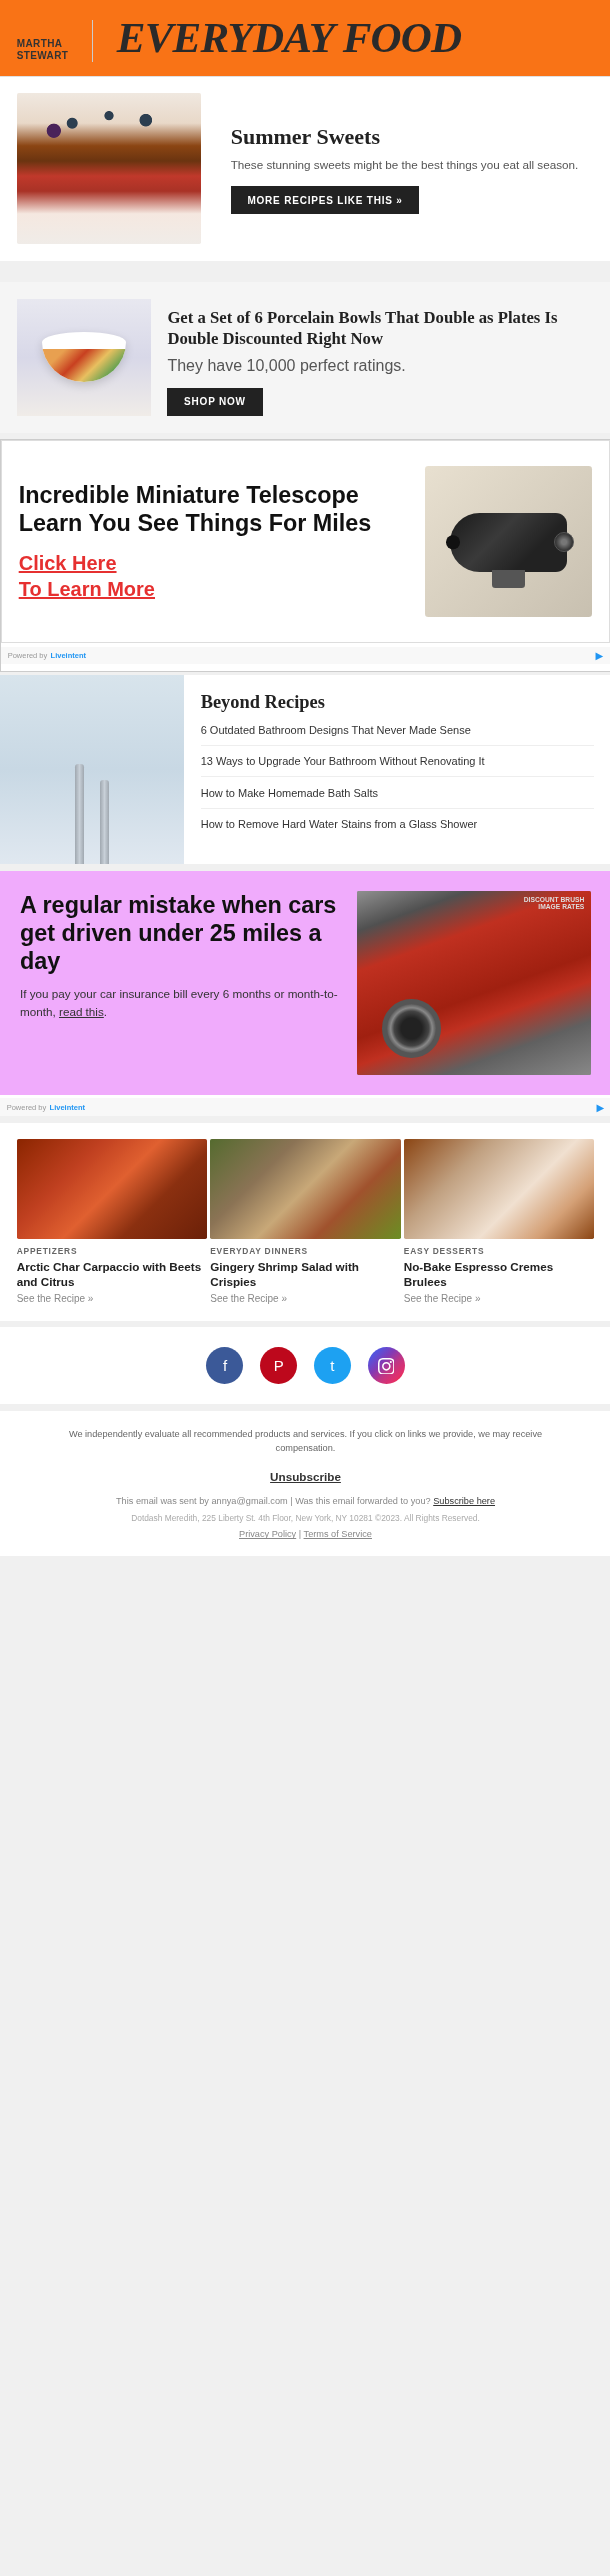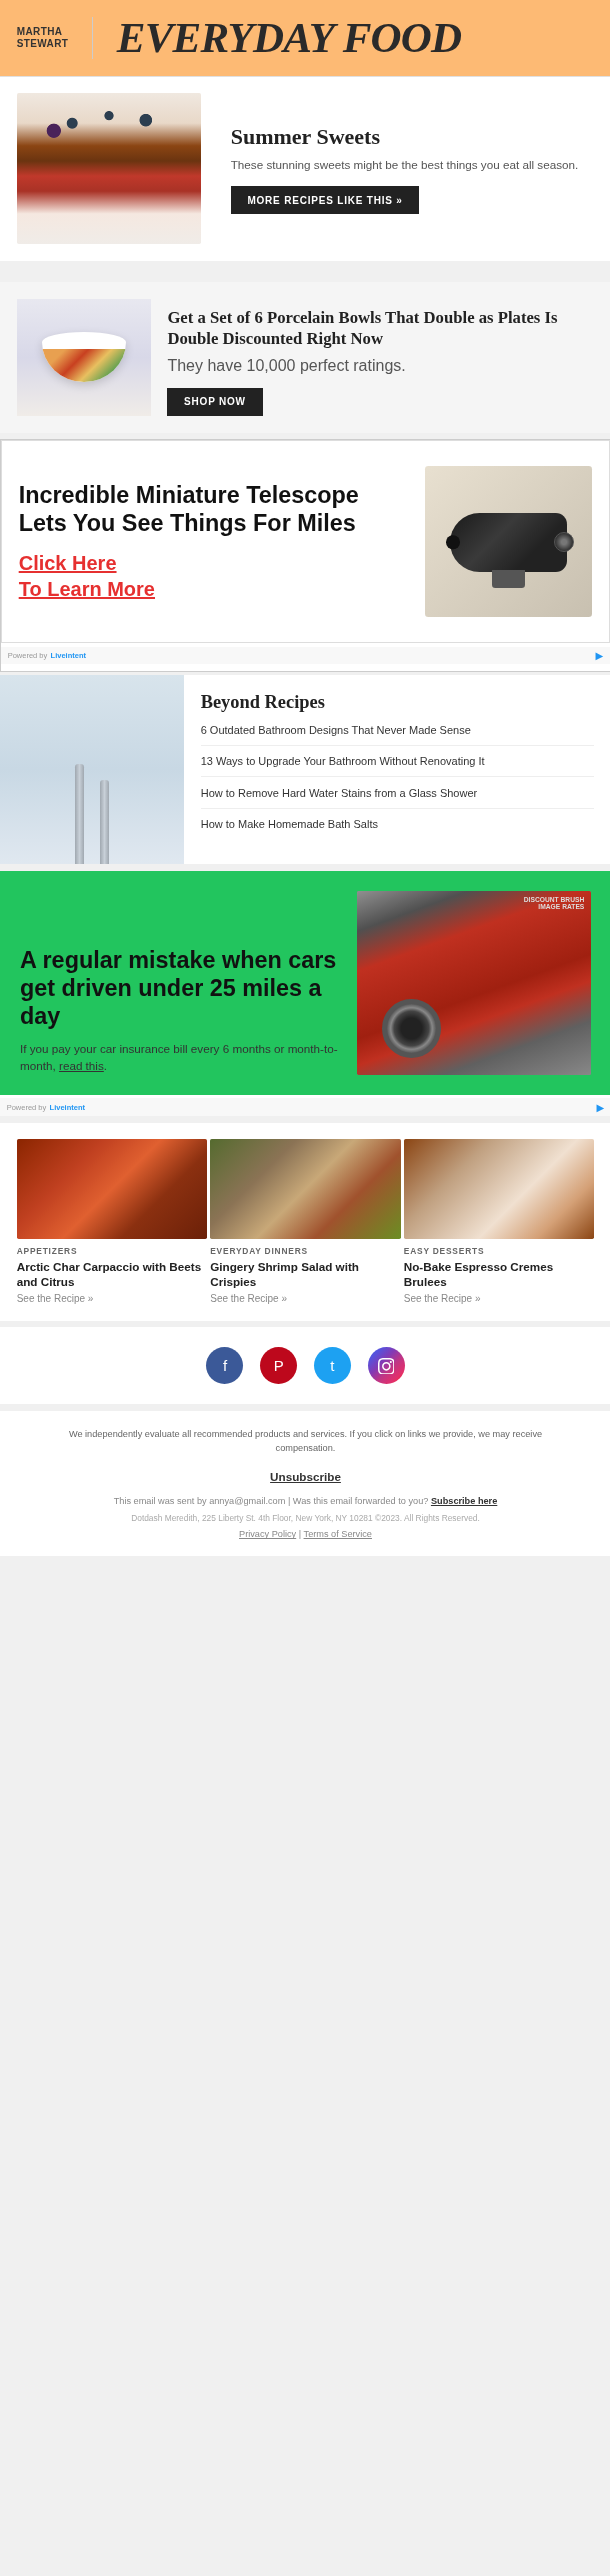--- a/index.html
+++ b/index.html
@@ -5,23 +5,23 @@
     * { box-sizing: border-box; margin: 0; padding: 0; }
     body {
       font-family: Arial, Helvetica, sans-serif;
       background: #f0f0f0;
       width: 611px;
       margin: 0 auto;
     }
 
     
     .header {
-      background: #fdba74;
-      display: flex;
-      align-items: center;
+      background: #f97316;
+      display: flex;
+      align-items: flex-end;
       padding: 13.4px 16.7px;
       border-bottom: 1.7px solid #e0e0e0;
       gap: 10px;
     }
     .header-brand {
       font-size: 10px;
       font-weight: bold;
       text-transform: uppercase;
       line-height: 1.2;
       color: #333;
@@ -255,25 +255,25 @@
       border-bottom: 0.8px solid #eee;
       padding-bottom: 6.7px;
       cursor: pointer;
     }
     .beyond-link:last-child {
       border-bottom: none;
     }
 
     
     .car-ad-section {
-      background: #22c55e;
+      background: #f0abfc;
       padding: 20px;
       margin-bottom: 3.3px;
       display: flex;
-      align-items: flex-end;
+      align-items: flex-start;
       gap: 16.7px;
     }
     .car-ad-text {
       flex: 1;
     }
     .car-ad-text h2 {
       font-size: 23.4px;
       font-weight: 900;
       color: #111;
       line-height: 1.2;
@@ -448,21 +448,21 @@
   <div class="bowls-content">
     <h2>Get a Set of 6 Porcelain Bowls That Double as Plates Is Double Discounted Right Now</h2>
     <p>They have 10,000 perfect ratings.</p>
     <div class="btn-dark">SHOP NOW</div>
   </div>
 </div>
 
 <div style="background:white; border: 0.8px solid #ccc; margin-bottom: 3.3px;">
   <div class="ad-section">
     <div class="ad-text">
-      <h2>Incredible Miniature Telescope Lets You See Things For Miles</h2>
+      <h2>Incredible Miniature Telescope Learn You See Things For Miles</h2>
       <div class="ad-cta">
         <div>Click Here</div>
         <div>To Learn More</div>
       </div>
     </div>
     <div class="ad-image">
       <div style="position:relative; width:117px; height:75px;">
         <div style="width:117px; height:59px; background: linear-gradient(135deg, #1a1a1a 0%, #3a3a3a 40%, #222 70%); border-radius: 33px 12.5px 12.5px 33px; position:relative; top:8.4px;">
           <div style="position:absolute; right:-6.7px; top:50%; transform:translateY(-50%); width:20px; height:20px; background: radial-gradient(circle, #777 20%, #222 80%); border-radius:50%; border:1.7px solid #555;"></div>
           <div style="position:absolute; left:-4.2px; top:50%; transform:translateY(-50%); width:13.4px; height:13.4px; background: #111; border-radius:50%;"></div>
@@ -489,22 +489,22 @@
           <div style="width:8.4px; height:100px; background: linear-gradient(90deg, #a0a8b0 0%, #c8d0d8 50%, #a0a8b0 100%); border-radius:3.3px 3.3px 0 0;"></div>
           <div style="width:8.4px; height:84px; background: linear-gradient(90deg, #a0a8b0 0%, #c8d0d8 50%, #a0a8b0 100%); border-radius:3.3px 3.3px 0 0;"></div>
         </div>
       </div>
     </div>
   </div>
   <div class="beyond-content">
     <h2>Beyond Recipes</h2>
     <a class="beyond-link">6 Outdated Bathroom Designs That Never Made Sense</a>
     <a class="beyond-link">13 Ways to Upgrade Your Bathroom Without Renovating It</a>
+    <a class="beyond-link">How to Make Homemade Bath Salts</a>
     <a class="beyond-link">How to Remove Hard Water Stains from a Glass Shower</a>
-    <a class="beyond-link">How to Make Homemade Bath Salts</a>
   </div>
 </div>
 
 <div style="background:white; margin-bottom:3.3px;">
   <div class="car-ad-section">
     <div class="car-ad-text">
       <h2>A regular mistake when cars get driven under 25 miles a day</h2>
       <p>
         <span>If you pay your car insurance bill every 6 months or month-to-month,</span>
         <a style="color:#333; text-decoration:underline; cursor:pointer;">read this</a>.
@@ -557,21 +557,21 @@
       <path d="M12 2.163c3.204 0 3.584.012 4.85.07 3.252.148 4.771 1.691 4.919 4.919.058 1.265.069 1.645.069 4.849 0 3.205-.012 3.584-.069 4.849-.149 3.225-1.664 4.771-4.919 4.919-1.266.058-1.644.07-4.85.07-3.204 0-3.584-.012-4.849-.07-3.26-.149-4.771-1.699-4.919-4.92-.058-1.265-.07-1.644-.07-4.849 0-3.204.013-3.583.07-4.849.149-3.227 1.664-4.771 4.919-4.919 1.266-.057 1.645-.069 4.849-.069zm0-2.163c-3.259 0-3.667.014-4.947.072-4.358.2-6.78 2.618-6.98 6.98-.059 1.281-.073 1.689-.073 4.948 0 3.259.014 3.668.072 4.948.2 4.358 2.618 6.78 6.98 6.98 1.281.058 1.689.072 4.948.072 3.259 0 3.668-.014 4.948-.072 4.354-.2 6.782-2.618 6.979-6.98.059-1.28.073-1.689.073-4.948 0-3.259-.014-3.667-.072-4.947-.196-4.354-2.617-6.78-6.979-6.98-1.281-.059-1.69-.073-4.949-.073zm0 5.838c-3.403 0-6.162 2.759-6.162 6.162s2.759 6.163 6.162 6.163 6.162-2.759 6.162-6.163c0-3.403-2.759-6.162-6.162-6.162zm0 10.162c-2.209 0-4-1.79-4-4 0-2.209 1.791-4 4-4s4 1.791 4 4c0 2.21-1.791 4-4 4zm6.406-11.845c-.796 0-1.441.645-1.441 1.44s.645 1.44 1.441 1.44c.795 0 1.439-.645 1.439-1.44s-.644-1.44-1.439-1.44z"></path>
     </svg>
   </div>
 </div>
 
 <div class="footer">
   <p class="footer-disclaimer">We independently evaluate all recommended products and services. If you click on links we provide, we may receive compensation.</p>
   <div class="footer-unsubscribe" style="text-decoration:underline; display:inline-block; margin-bottom:13.4px;">Unsubscribe</div>
   <div class="footer-email-info">
     <span>This email was sent by annya@gmail.com | Was this email forwarded to you?</span>
-    <a style="color:#333; text-decoration:underline; cursor:pointer;font-weight:bold;">Subscribe here</a>
+    <a style="color:#333; text-decoration:underline; cursor:pointer;">Subscribe here</a>
   </div>
   <div class="footer-address">Dotdash Meredith, 225 Liberty St. 4th Floor, New York, NY 10281 ©2023. All Rights Reserved.</div>
   <div class="footer-links">
     <a>Privacy Policy</a>
     <span> | </span>
     <a>Terms of Service</a>
   </div>
 </div>
 
 

